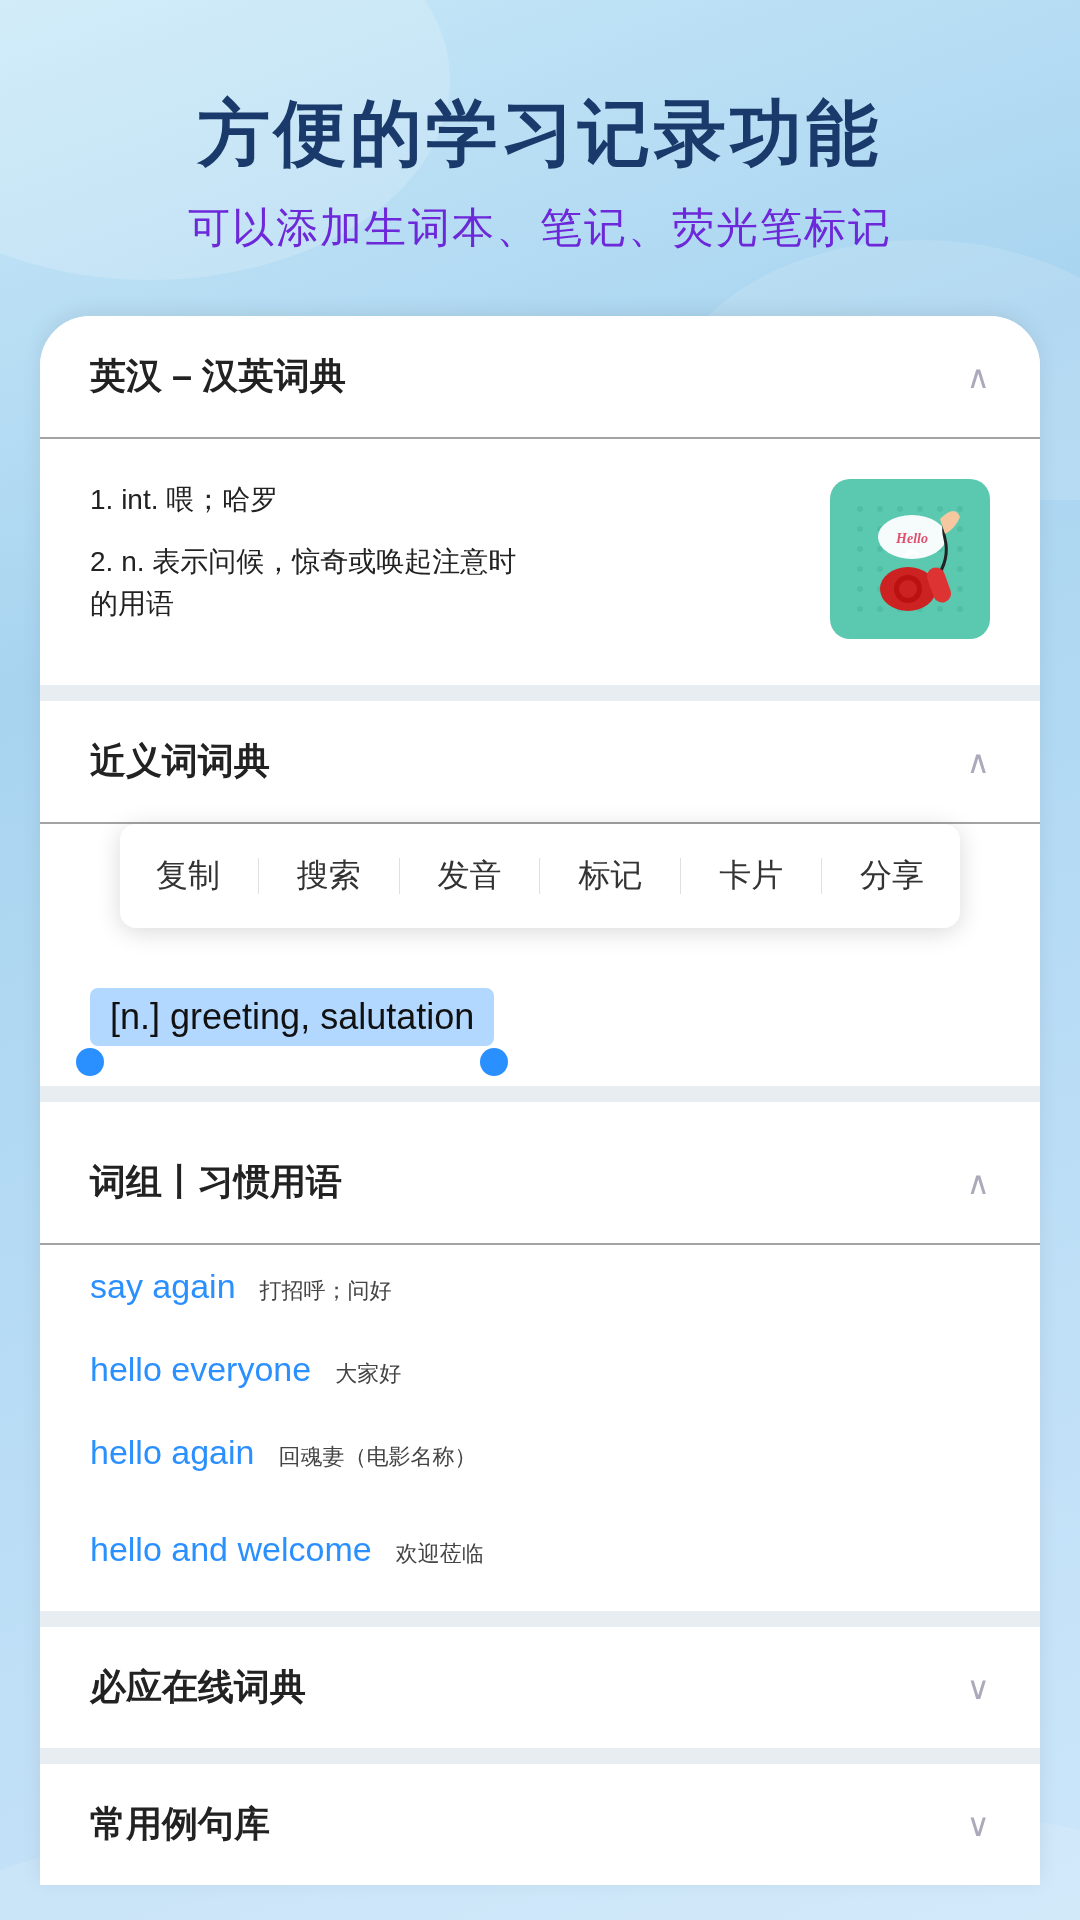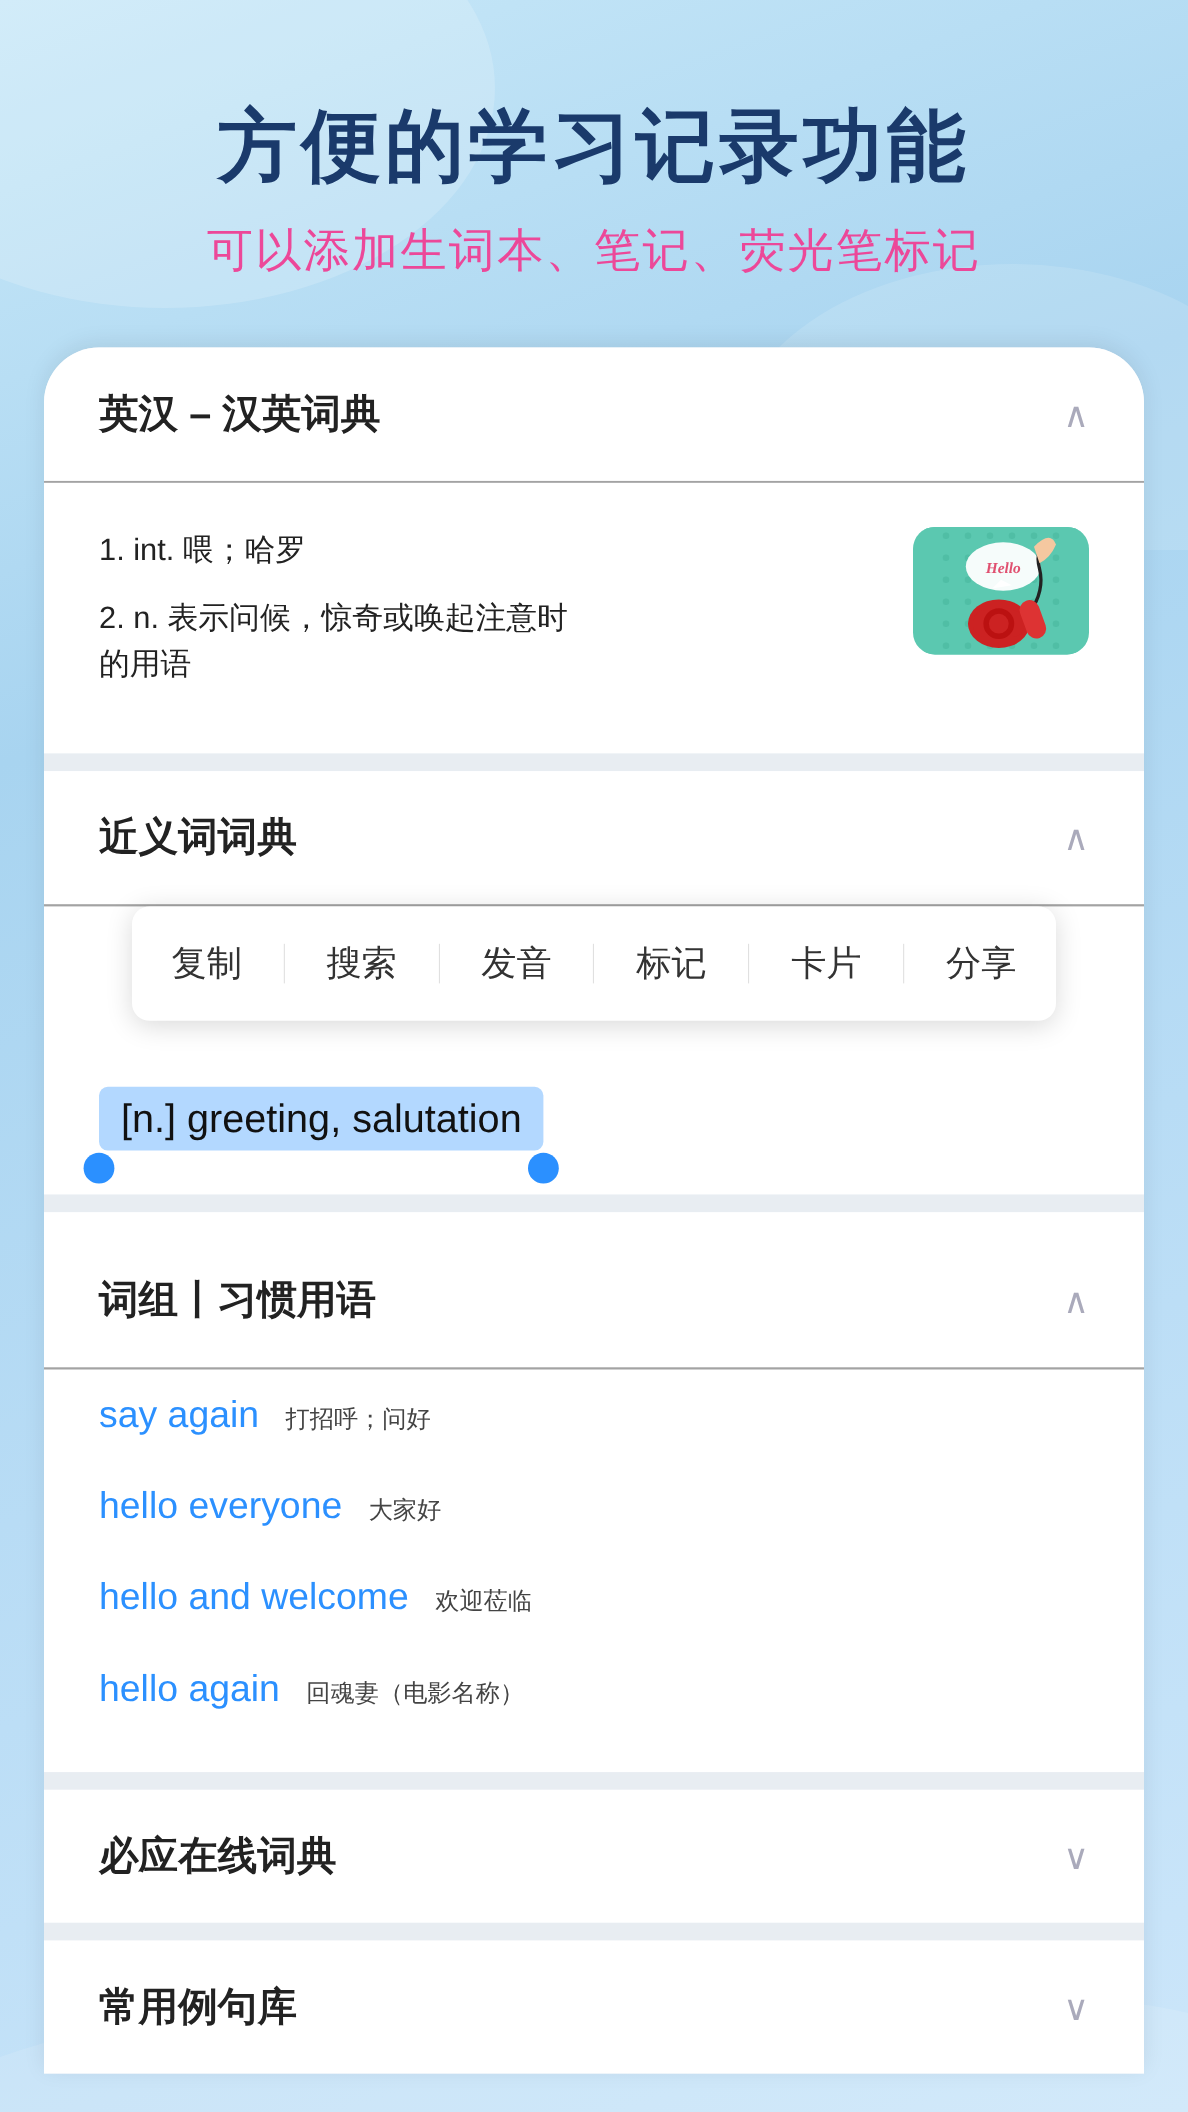--- a/index.html
+++ b/index.html
@@ -25,21 +25,21 @@
       font-size: 72px;
       font-weight: 900;
       color: #1a3a6b;
       line-height: 1.2;
       margin-bottom: 24px;
       letter-spacing: 4px;
     }
 
     .header-subtitle {
       font-size: 42px;
-      color: #ec4899;
+      color: #6d28d9;
       font-weight: 400;
       letter-spacing: 2px;
     }
 
     
     .main-card {
       position: relative;
       z-index: 2;
       background: #f0f4f8;
       border-radius: 50px 50px 0 0;
@@ -89,21 +89,21 @@
 
     .entry-def {
       font-size: 28px;
       color: #222;
       margin-bottom: 20px;
       line-height: 1.5;
     }
 
     .entry-image {
       width: 160px;
-      height: 116px;
+      height: 160px;
       border-radius: 20px;
       background: #5bc8b0;
       display: flex;
       align-items: center;
       justify-content: center;
       flex-shrink: 0;
       margin-left: 22px;
       position: relative;
       overflow: hidden;
     }
@@ -356,27 +356,27 @@
     </div>
 
     <div class="phrase-row">
       <span class="phrase-en">say again</span>
       <span class="phrase-zh">打招呼；问好</span>
     </div>
     <div class="phrase-row">
       <span class="phrase-en">hello everyone</span>
       <span class="phrase-zh">大家好</span>
     </div>
+    <div class="phrase-row" style="padding-bottom:36px;">
+      <span class="phrase-en">hello again</span>
+      <span class="phrase-zh">回魂妻（电影名称）</span>
+    </div>
     <div class="phrase-row">
       <span class="phrase-en">hello and welcome</span>
       <span class="phrase-zh">欢迎莅临</span>
-    </div>
-    <div class="phrase-row" style="padding-bottom:36px;">
-      <span class="phrase-en">hello again</span>
-      <span class="phrase-zh">回魂妻（电影名称）</span>
     </div>
   </div>
 
   <div class="collapsed-section">
     <div class="section-header">
       <span class="section-title">必应在线词典</span>
       <span class="chevron-icon">∨</span>
     </div>
   </div>
 

